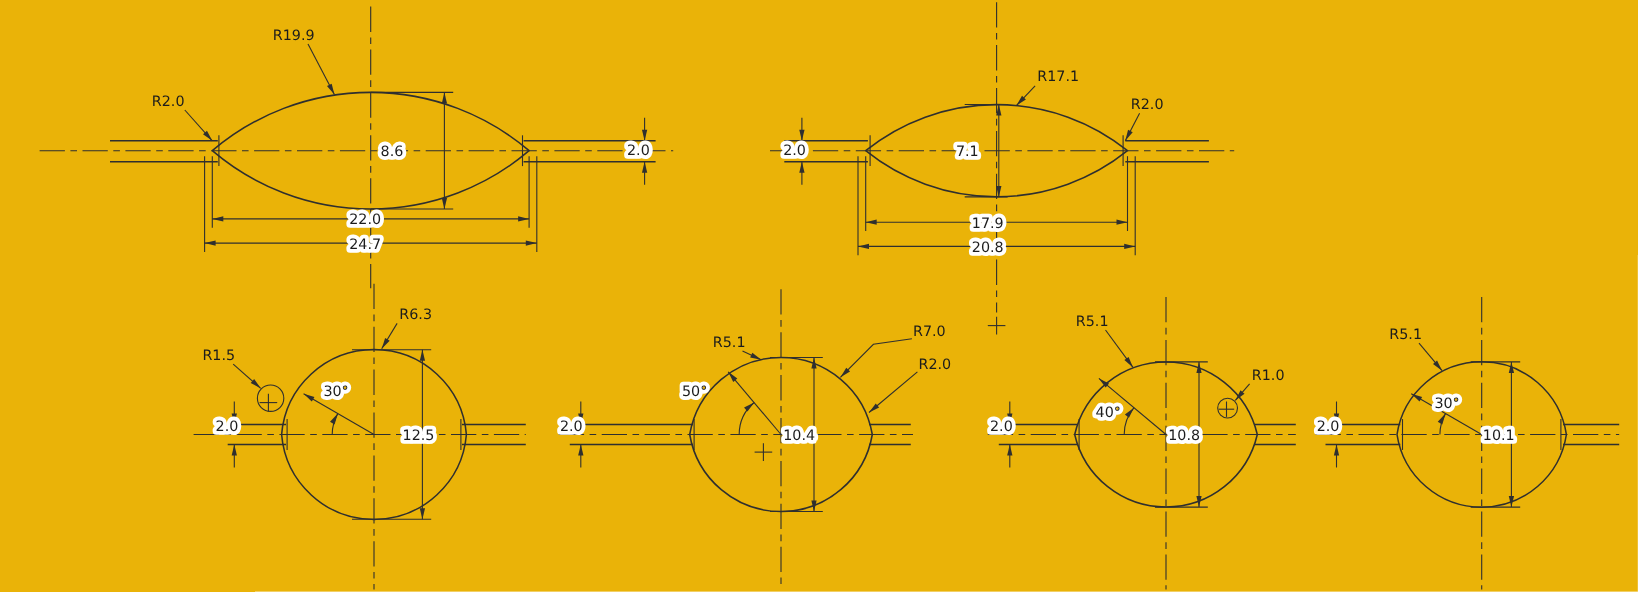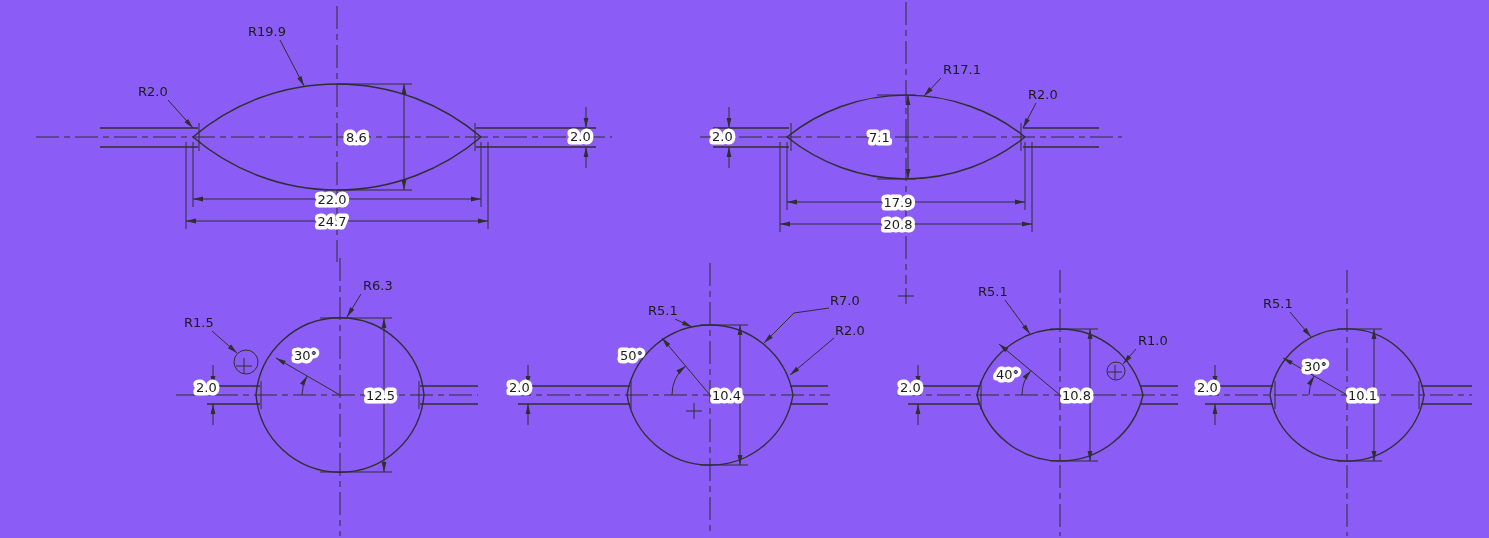--- a/index.html
+++ b/index.html
@@ -1,17 +1,17 @@
 <!DOCTYPE html>
 <html><head>
 <meta charset="utf-8">
 <style>
   *{box-sizing:border-box}
   html,body{margin:0;padding:0;background:#fff}
-  .sheet{position:relative;width:1489px;height:538px;background:#8b5cf6;overflow:hidden}
+  .sheet{position:relative;width:1489px;height:538px;background:#eab308;overflow:hidden}
   svg{display:block}
   .ol{fill:none;stroke:#2f2f2f;stroke-width:1.4;stroke-linejoin:round}
   .thin{fill:none;stroke:#2f2f2f;stroke-width:1}
   .cl{fill:none;stroke:#2f2f2f;stroke-width:1;stroke-dasharray:23 5 6 5}
   .t{font-family:"DejaVu Sans","Liberation Sans",sans-serif;font-size:13px;fill:#1c1c1c}
   .halo{paint-order:stroke;stroke:#fff;stroke-width:7px;stroke-linejoin:round}
   .mid{text-anchor:middle}
 </style>
 </head>
 <body>

